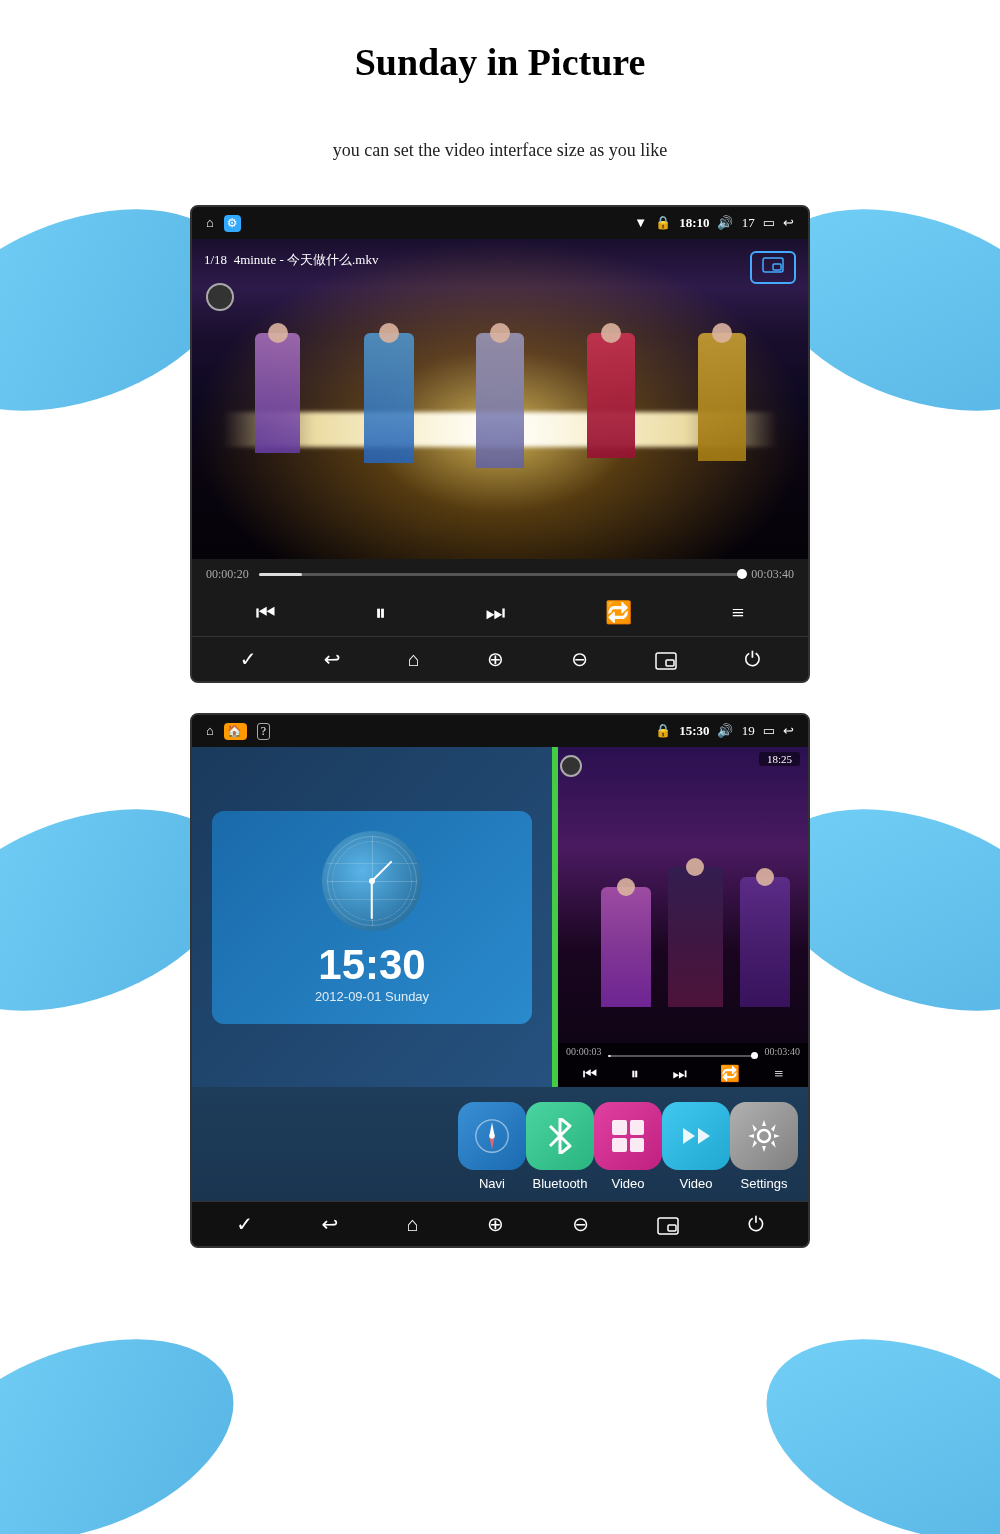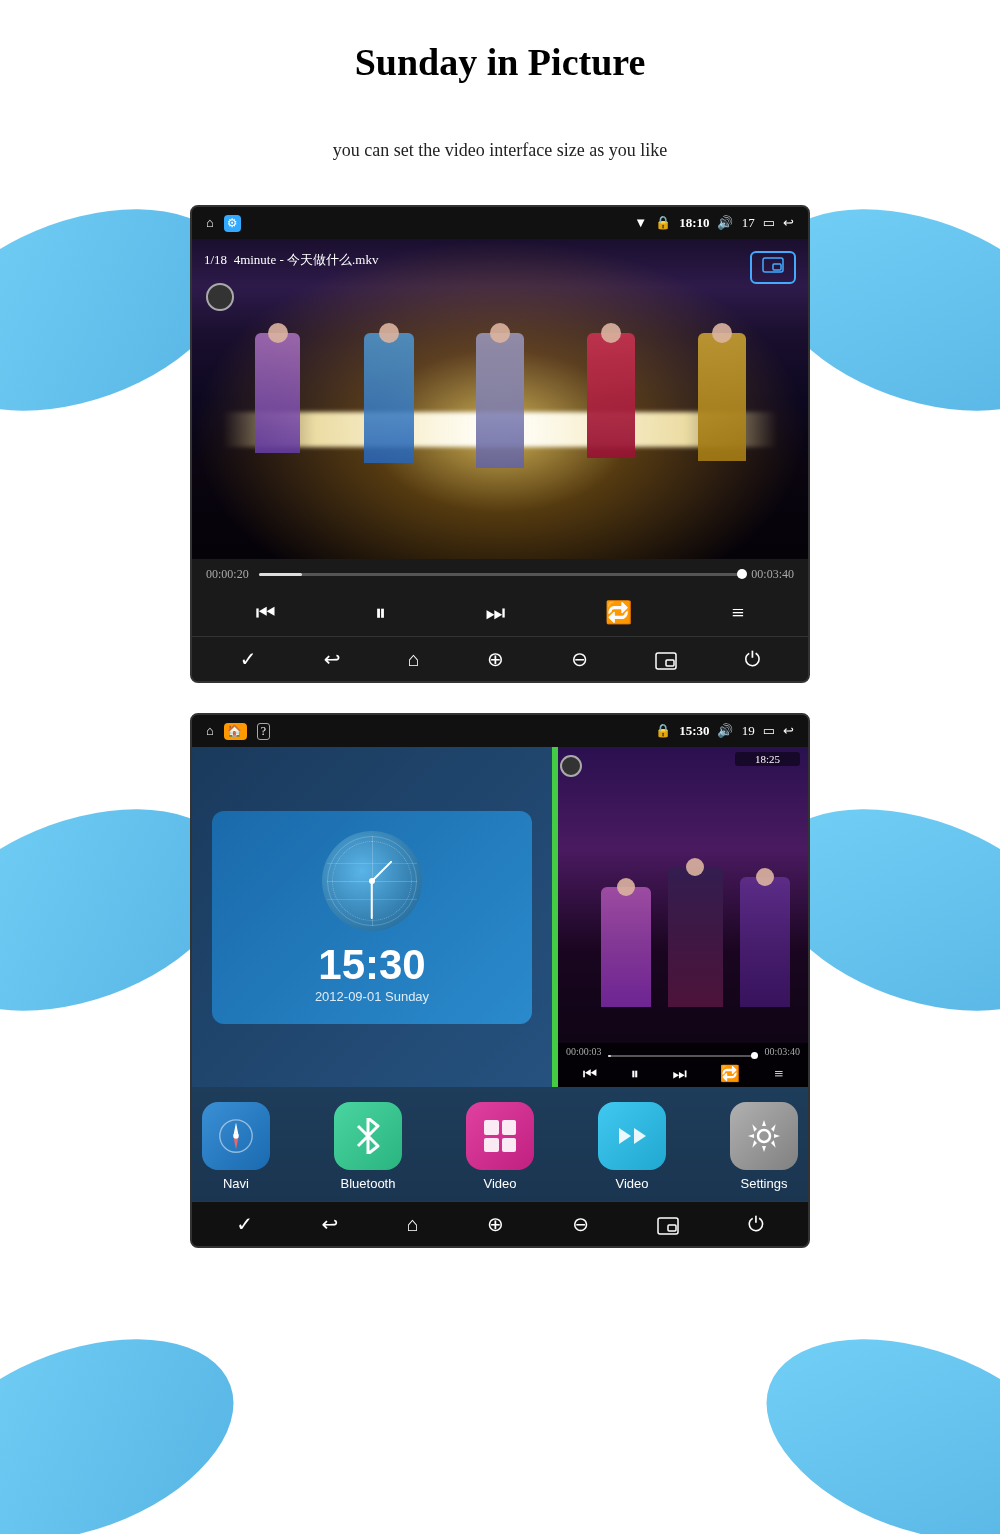--- a/index.html
+++ b/index.html
@@ -311,21 +311,21 @@
       background: linear-gradient(180deg, #2a1050 0%, #4a1a60 30%, #1a0520 60%, #0a0510 100%);
       position: relative;
       overflow: hidden;
     }
     .pip-time-badge {
       position: absolute;
       top: 5px; right: 8px;
       color: #fff;
       font-size: 11px;
       background: rgba(0,0,0,0.5);
-      padding: 1px 20px;
+      padding: 1px 8px;
       border-radius: 3px;
     }
     .pip-green-bar {
       position: absolute;
       left: 0;
       top: 0; bottom: 0;
       width: 6px;
       background: #4c4;
     }
     .pip-circle {
@@ -358,21 +358,21 @@
     }
     .pip-ctrl-row {
       display: flex; align-items: center; justify-content: space-around;
       padding: 4px 8px; color: #fff; font-size: 16px;
     }
 
     
     .app-icons-row {
       background: linear-gradient(180deg, #1e3d5a 0%, #1a3550 100%);
       display: flex;
-      justify-content: space-between;
+      justify-content: flex-end;
       align-items: center;
       padding: 15px 10px 10px 10px;
     }
     .app-icon-item {
       display: flex;
       flex-direction: column;
       align-items: center;
       gap: 6px;
       cursor: pointer;
     }

